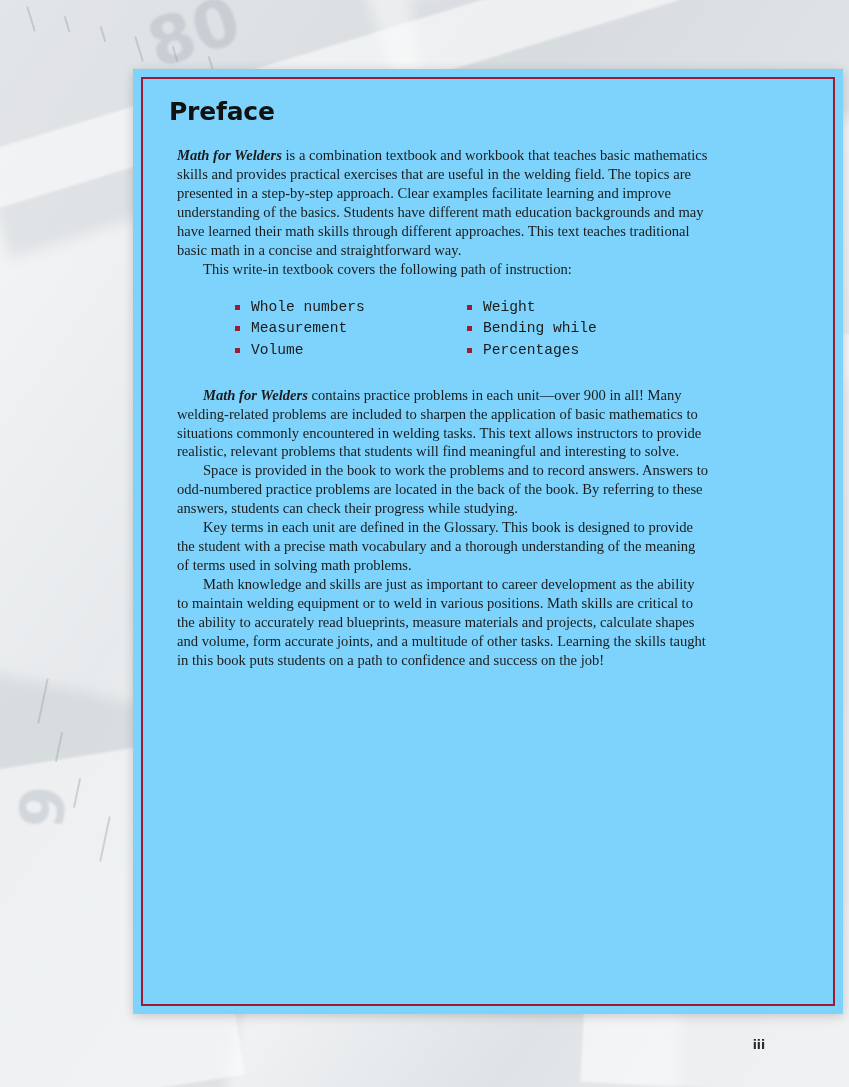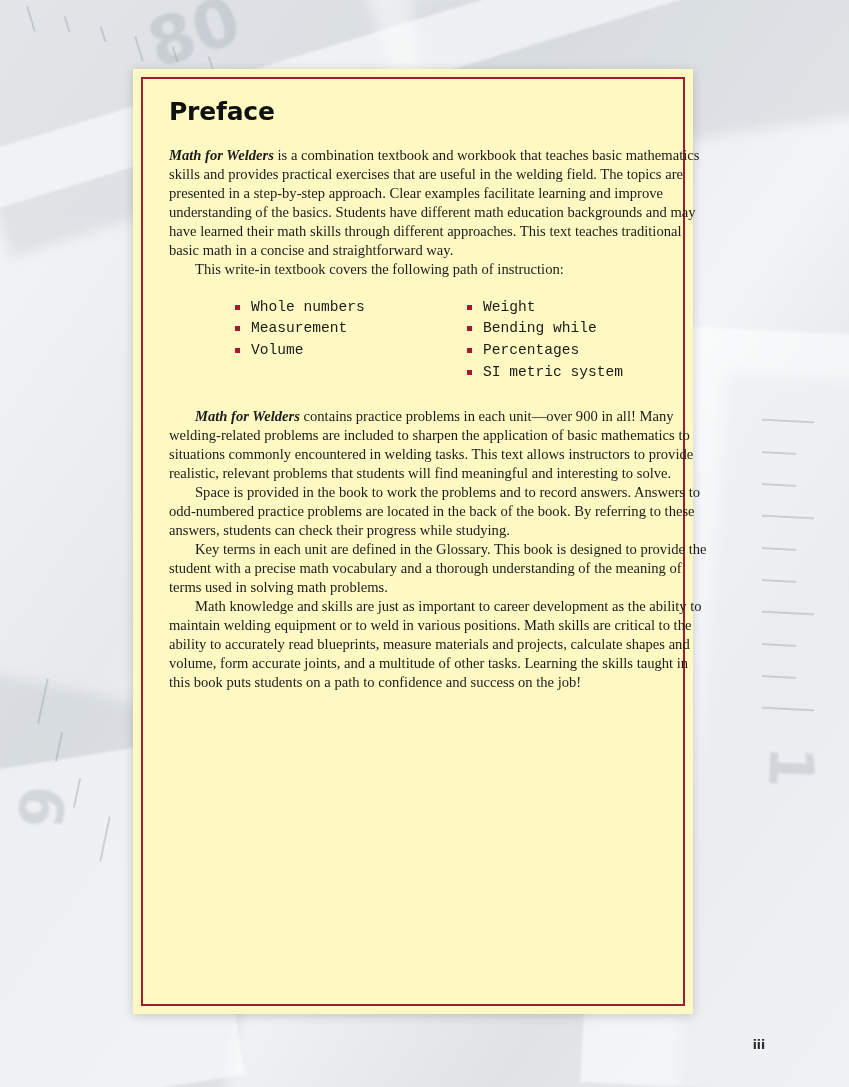--- a/index.html
+++ b/index.html
@@ -44,23 +44,23 @@
     font-family: "DejaVu Sans", sans-serif;
     font-weight: 700;
     filter: blur(0.8px);
   }
 
   
   #sheet {
     position: absolute;
     left: 133px;
     top: 69px;
-    width: 560px;
+    width: 710px;
     height: 945px;
-    background: #fef9c3;
+    background: #7dd3fc;
     box-shadow: 0 2px 10px rgba(0,0,0,0.18);
   }
   #frame {
     position: absolute;
     left: 8px;
     top: 8px;
     right: 8px;
     bottom: 8px;
     border: 2px solid #9e1b32;
     pointer-events: none;
@@ -78,21 +78,21 @@
     font-weight: bold;
     color: #111;
     margin: 0 0 20px 0;
     letter-spacing: -0.2px;
   }
 
   p.body {
     font-size: 14.6px;
     line-height: 1.30;
     color: #1b1b1b;
-    margin: 0 0 0 0;
+    margin: 0 0 0 8px;
     text-align: left;
   }
   p.indent {
     text-indent: 26px;
   }
   em.bookname {
     font-style: italic;
     font-weight: bold;
   }
 
@@ -200,21 +200,20 @@
           <li><span class="sq"></span><span>Whole numbers</span></li>
           <li><span class="sq"></span><span>Measurement</span></li>
           <li><span class="sq"></span><span>Volume</span></li>
         </ul>
       </div>
       <div class="col">
         <ul>
           <li><span class="sq"></span><span>Weight</span></li>
           <li><span class="sq"></span><span>Bending while</span></li>
           <li><span class="sq"></span><span>Percentages</span></li>
-          <li><span class="sq"></span><span>SI metric system</span></li>
         </ul>
       </div>
     </div>
 
     <div class="gap-after-bullets"></div>
 
     <p class="body indent"><em class="bookname">Math for Welders</em><span> contains practice problems in each unit—over 900 in all! Many welding-related problems are included to sharpen the application of basic mathematics to situations commonly encountered in welding tasks. This text allows instructors to provide realistic, relevant problems that students will find meaningful and interesting to solve.</span></p>
 
     <p class="body indent">Space is provided in the book to work the problems and to record answers. Answers to odd-numbered practice problems are located in the back of the book. By referring to these answers, students can check their progress while studying.</p>
 

